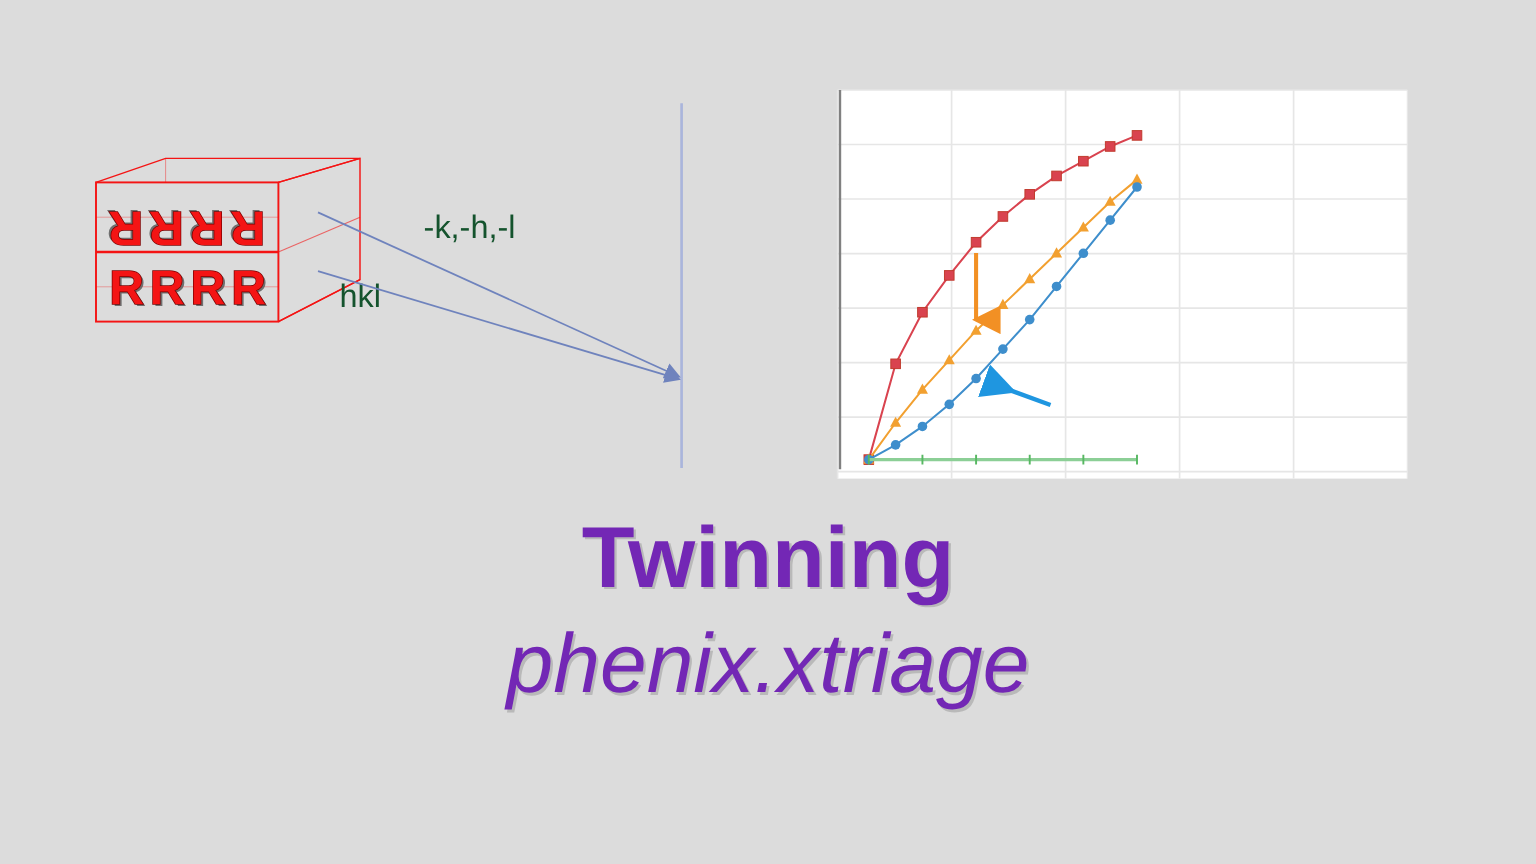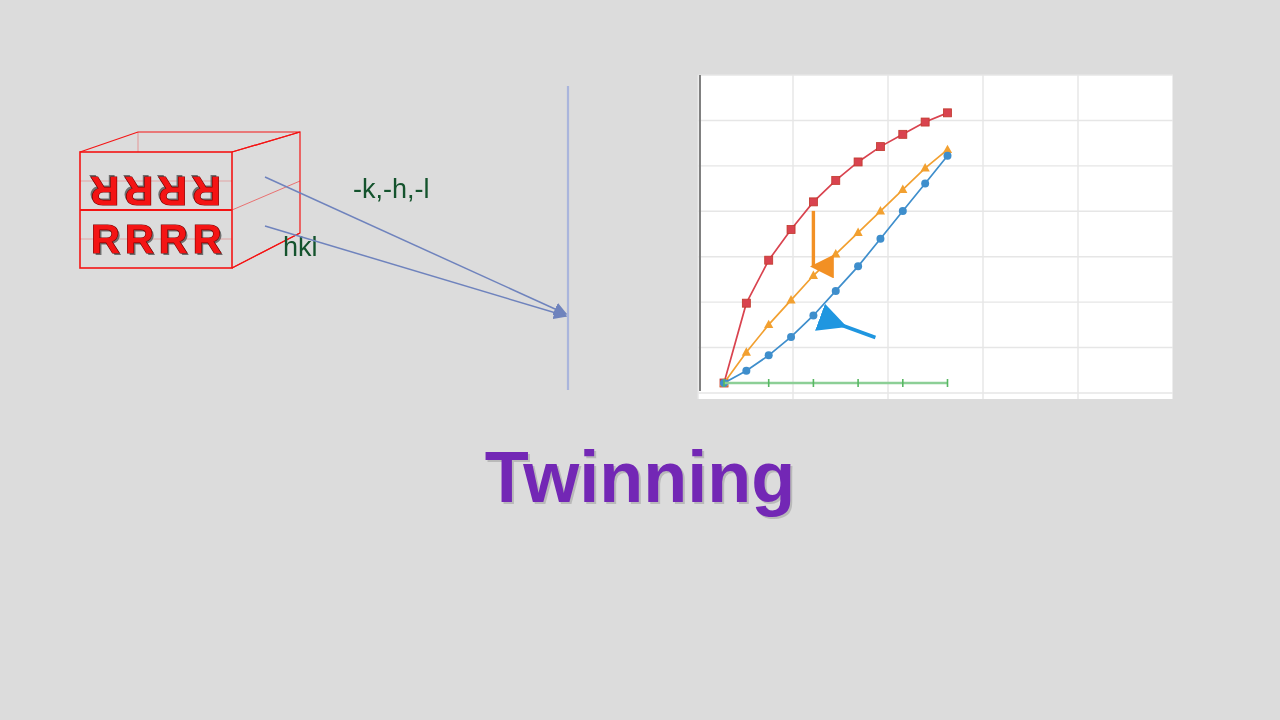--- a/index.html
+++ b/index.html
@@ -60,21 +60,21 @@
   
   #title-block{
     position:absolute;left:0;top:425px;width:1280px;text-align:center;
   }
   #slide-title{
     font-family:"Liberation Sans", sans-serif;
     font-weight:bold;
     font-size:72px;
     color:#7327b5;
     line-height:1.0;
-    margin:16px;
+    margin:4px;
     text-shadow:2px 2px 0 rgba(120,120,120,.35);
   }
   #slide-subtitle{
     font-family:"Liberation Sans", sans-serif;
     font-style:italic;
     font-weight:400;
     font-size:70px;
     color:#7327b5;
     line-height:1.1;
     margin:14px 0 0 0;
@@ -224,15 +224,16 @@
 
       <g>
         <line id="ann-orange" x1="121.4" y1="141.87" x2="121.4" y2="197.55" stroke="#f29024" stroke-width="3.4" marker-end="url(#orange-head)"></line>
         <line id="ann-blue" x1="183.4" y1="268.46" x2="131.4" y2="249.45999999999998" stroke="#1f96e0" stroke-width="3.6" marker-end="url(#blue-head)"></line>
       </g>
     </svg>
   </div>
 
   <div id="title-block">
     <div id="slide-title">Twinning</div>
+    <div id="slide-subtitle">phenix.xtriage</div>
   </div>
 
 </div>
 
 </body></html>

